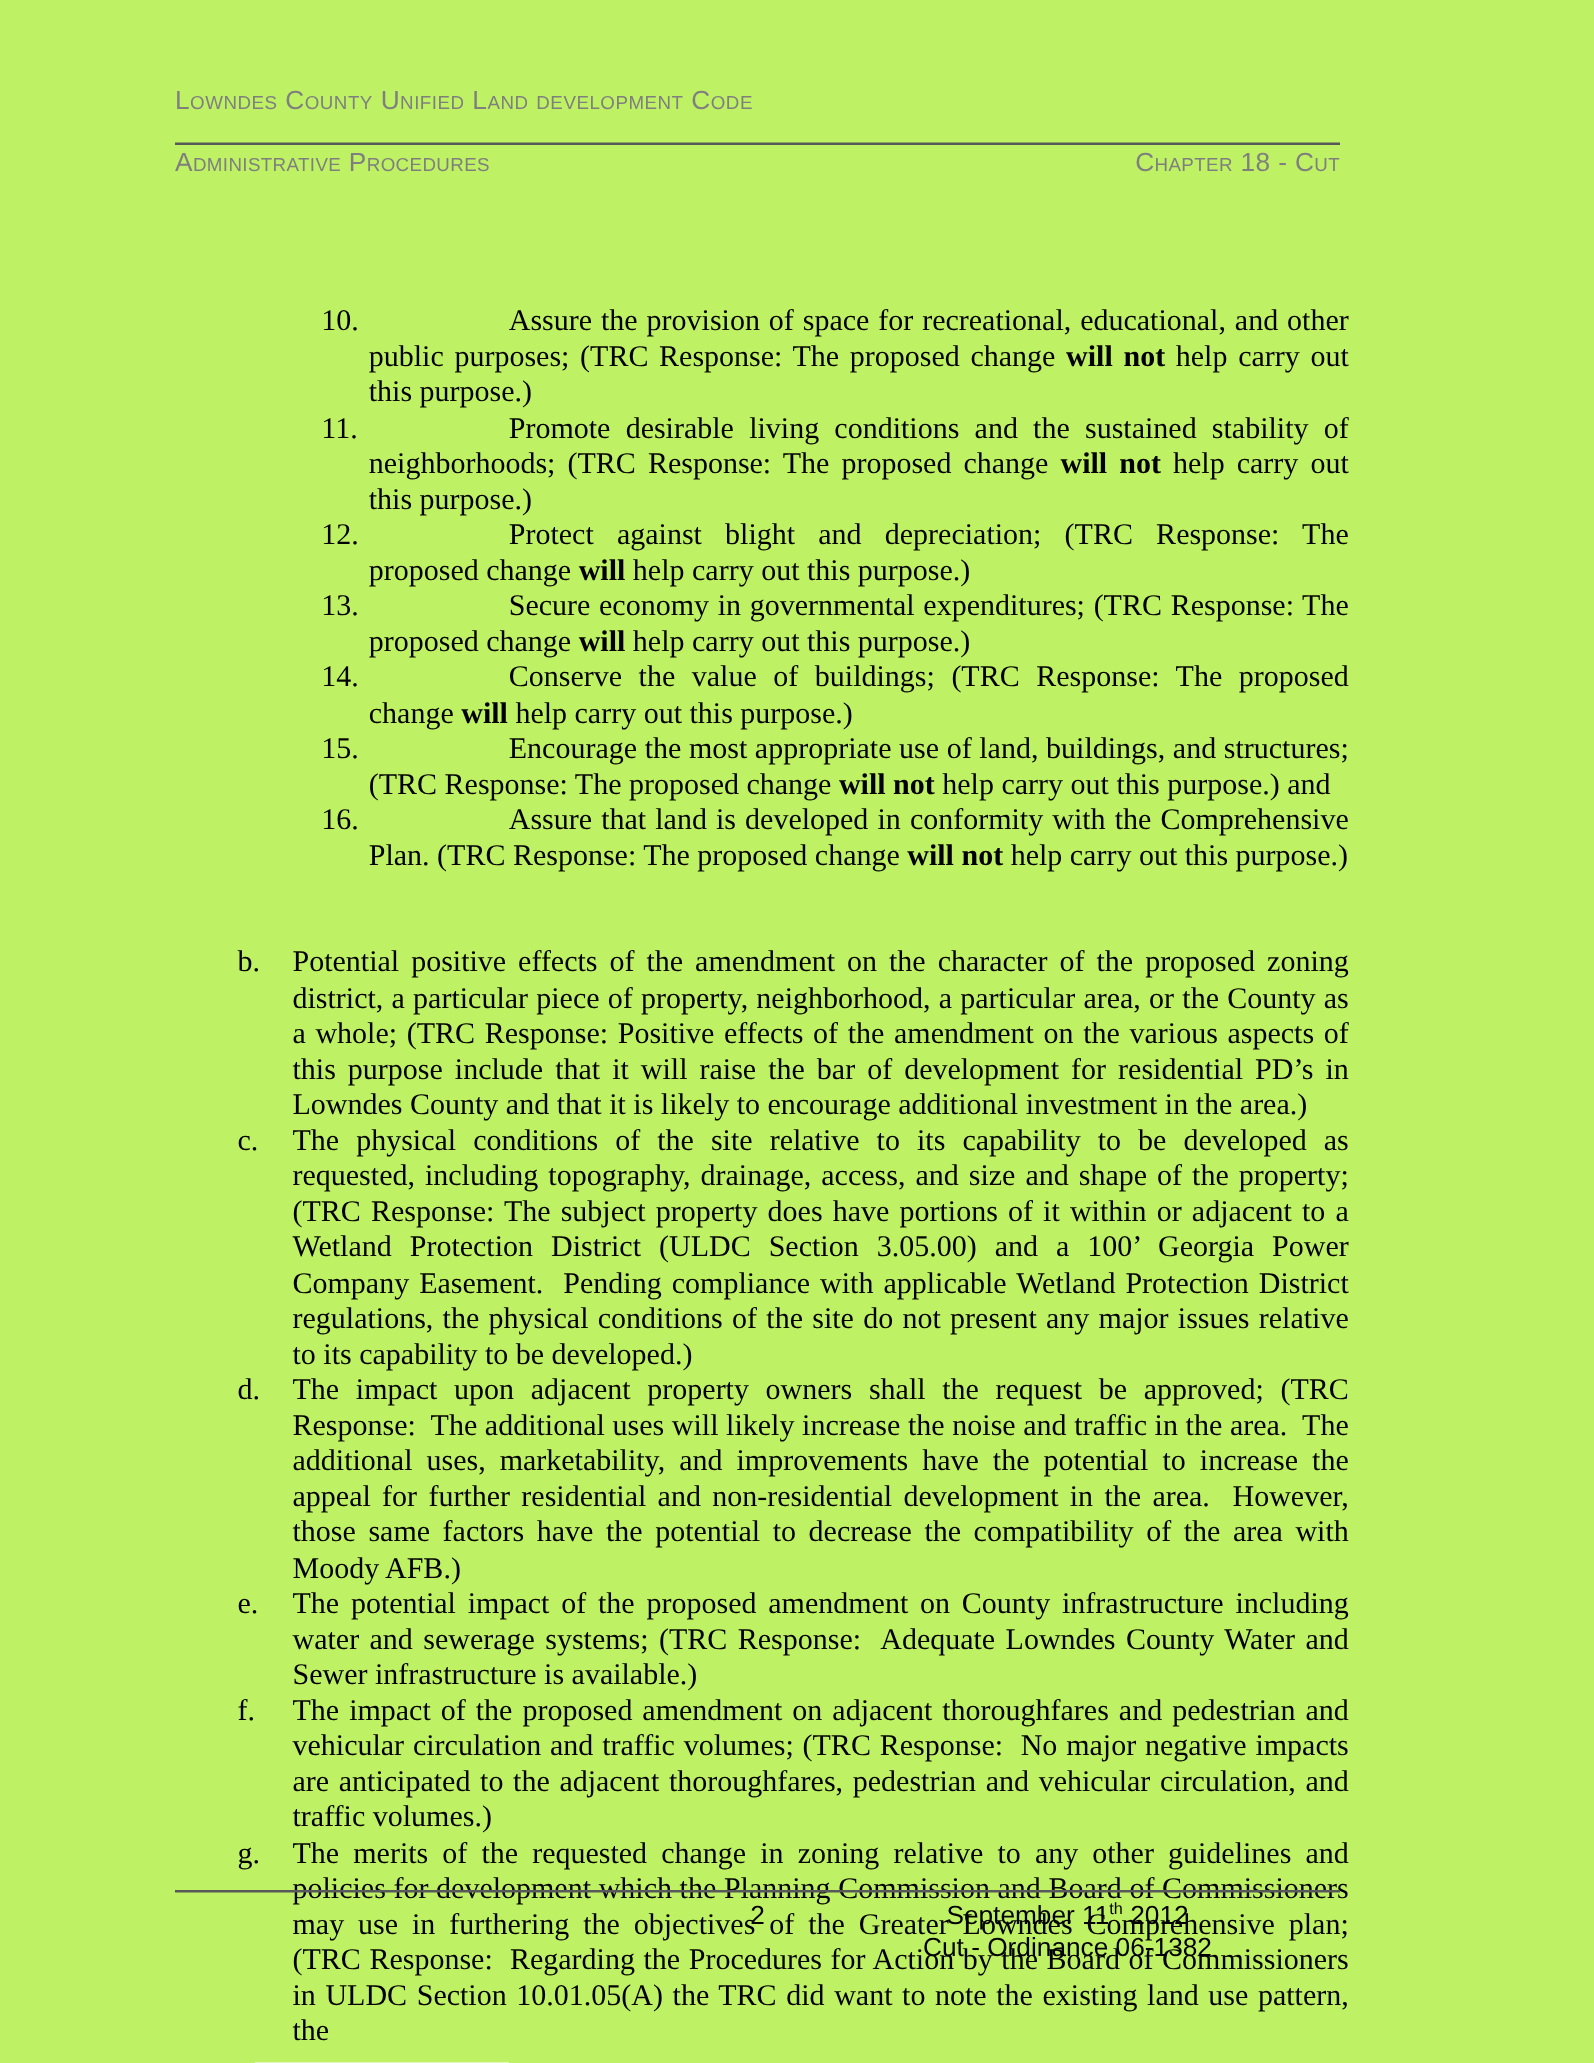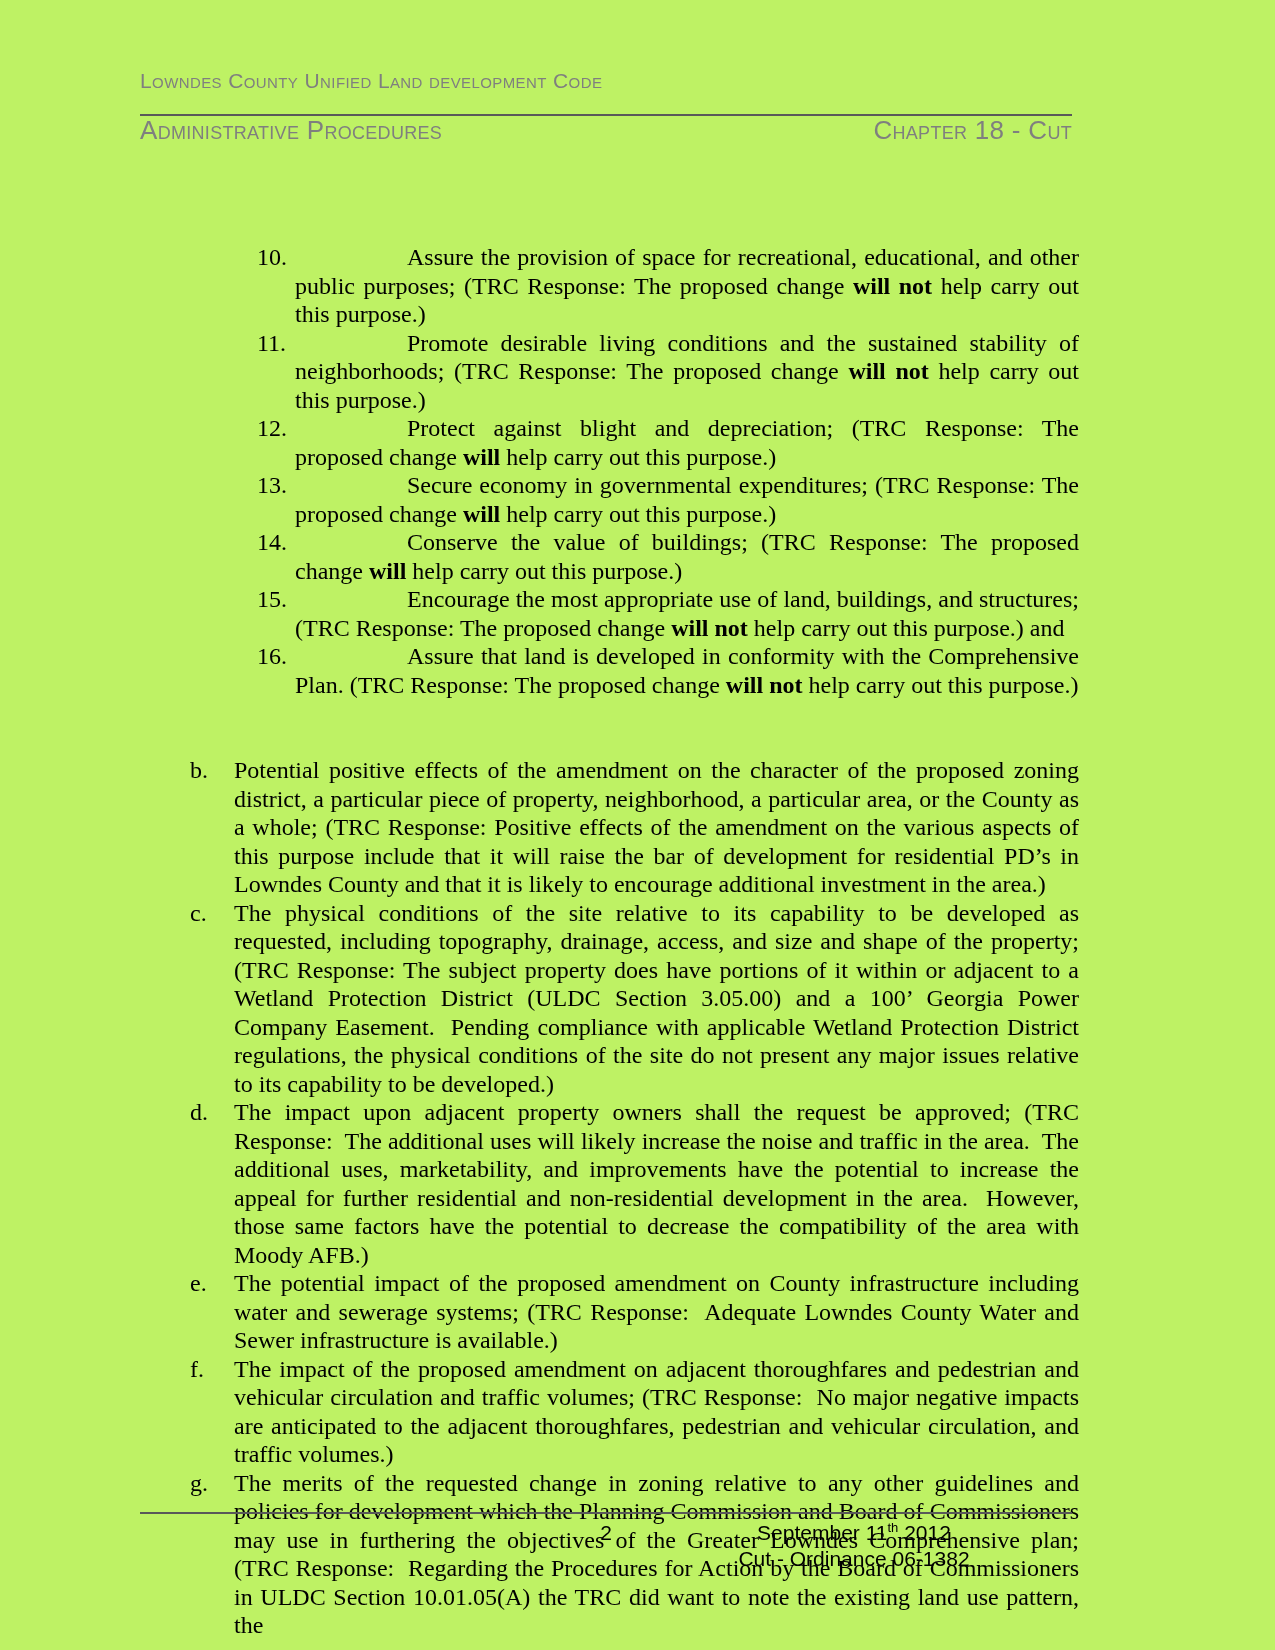--- a/index.html
+++ b/index.html
@@ -7,21 +7,21 @@
     position:relative;width:1275px;height:1650px;background:#bef264;
     font-family:"Liberation Serif",serif;color:#000;overflow:hidden;
   }
   
   .header{
     position:absolute;top:68px;left:140px;right:203px;
     font-family:"Liberation Sans",sans-serif;color:var(--header-gray,#7f7f7f);
   }
   .doc-title{font-variant:small-caps;font-size:21px;line-height:25px;letter-spacing:.4px;}
   .header-rule{border:none;border-top:2px solid var(--rule,#595959);margin:21px 0 2px 0;}
-  .header-row{display:flex;justify-content:space-between;font-variant:small-caps;font-size:26px;line-height:25px;letter-spacing:.3px;}
+  .header-row{display:flex;justify-content:space-between;font-variant:small-caps;font-size:21px;line-height:25px;letter-spacing:.3px;}
   
   .body{
     position:absolute;top:186px;left:147px;width:932px;
     font-size:24px;line-height:28.5px;text-align:justify;white-space:pre-wrap;
   }
   .num-item{position:relative;margin-left:148px;text-indent:112px;}
   .num-item .marker{position:absolute;left:-38px;top:0;text-indent:0;}
   .let-item{position:relative;margin-left:87px;}
   .let-item .marker{position:absolute;left:-44px;top:0;}
   .body b{font-weight:700;font-family:Liberation Serif, serif;}

